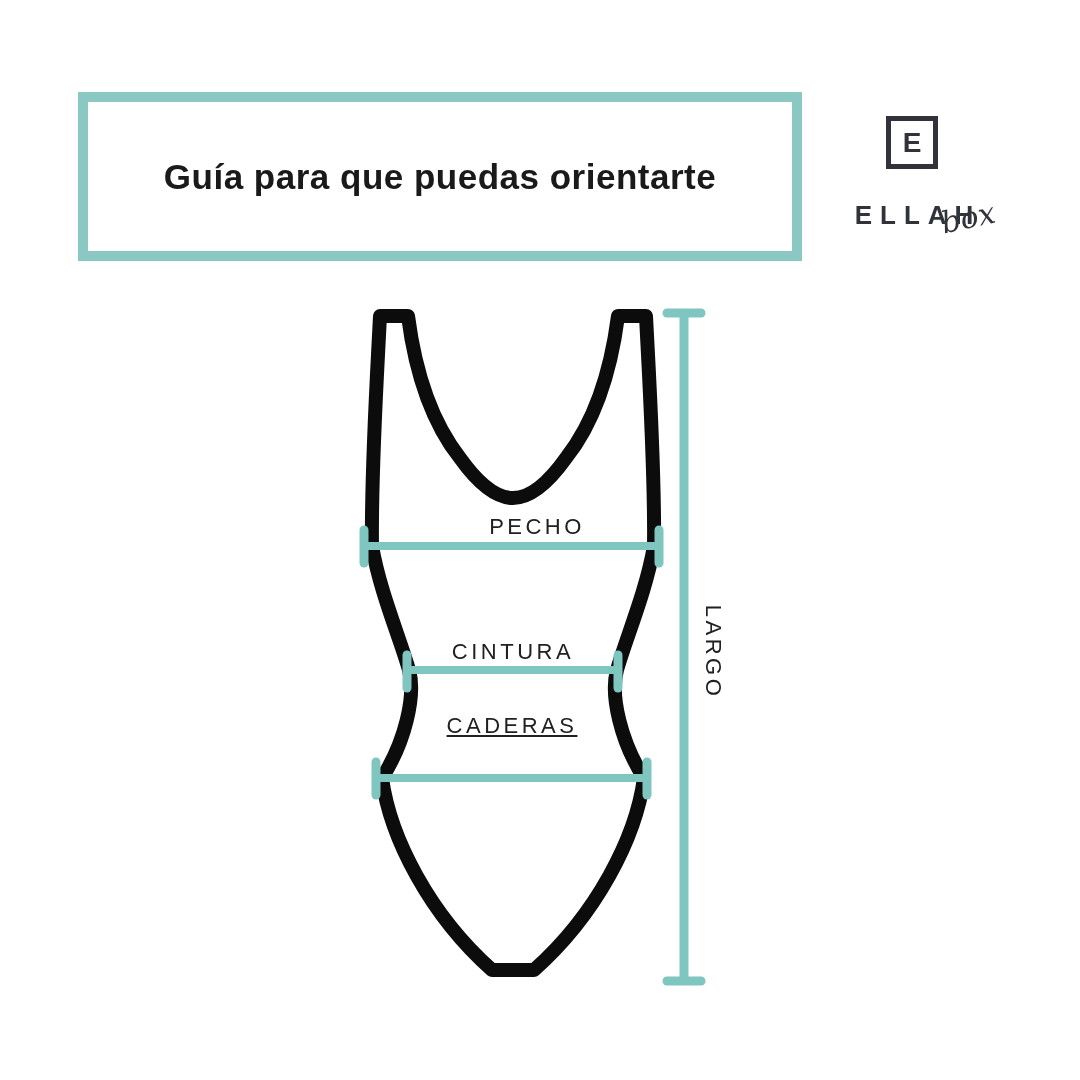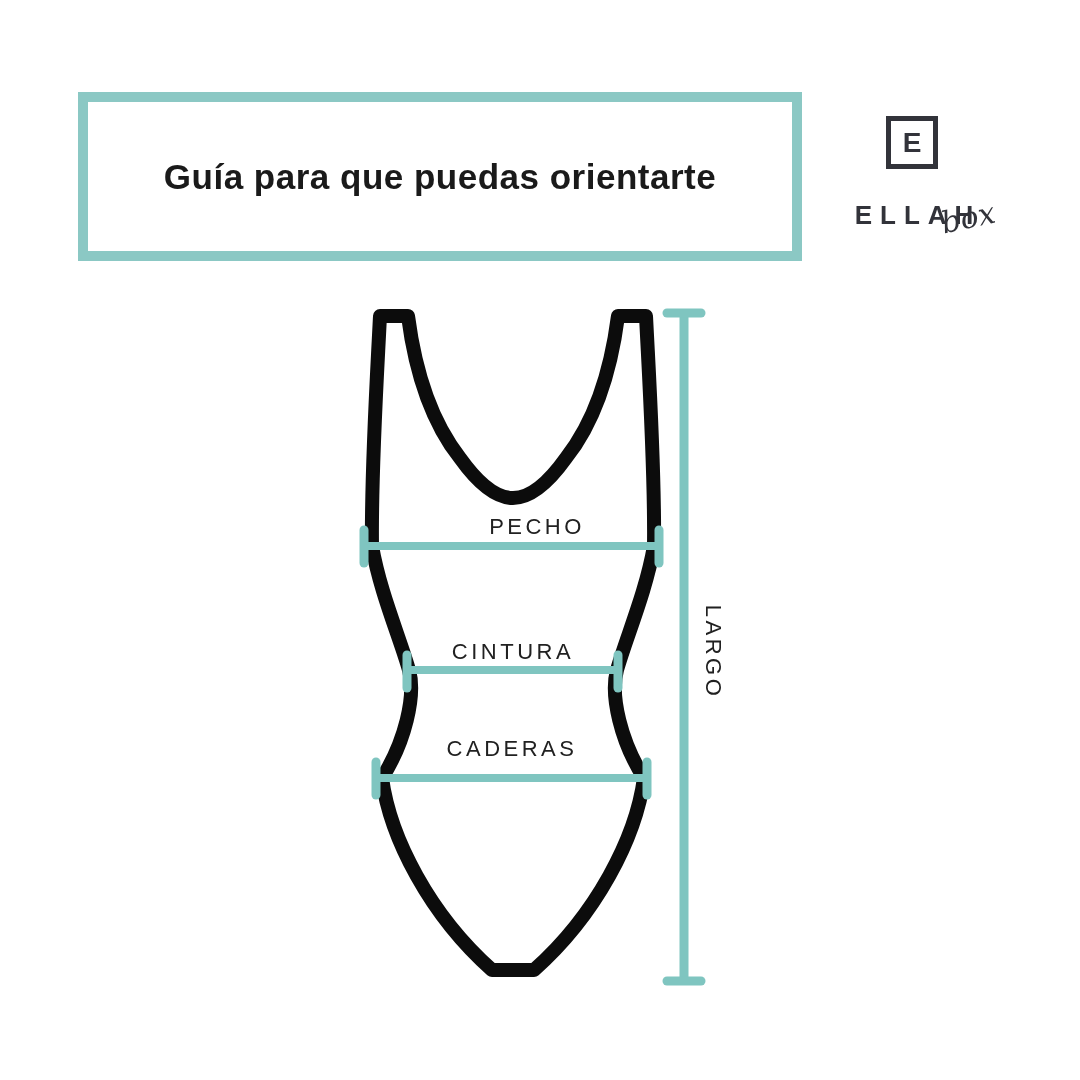--- a/index.html
+++ b/index.html
@@ -147,16 +147,16 @@
     <line x1="376" y1="762" x2="376" y2="795" stroke-width="9" stroke-linecap="round" stroke="#7fc5c0"></line>
     <line x1="647" y1="762" x2="647" y2="795" stroke-width="9" stroke-linecap="round" stroke="#7fc5c0"></line>
 
     <line x1="684" y1="316" x2="684" y2="978" stroke-width="9" stroke-linecap="round" stroke="#7fc5c0"></line>
     <line x1="667" y1="313" x2="701" y2="313" stroke-width="9" stroke-linecap="round" stroke="#7fc5c0"></line>
     <line x1="667" y1="981" x2="701" y2="981" stroke-width="9" stroke-linecap="round" stroke="#7fc5c0"></line>
   </svg>
 
   <div class="measure-label" style="left:511px; top:514px;margin-left:26px;">PECHO</div>
   <div class="measure-label" style="left:513px; top:639px;">CINTURA</div>
-  <div class="measure-label" style="left:512px; top:736px;">CADERAS</div>
+  <div class="measure-label" style="left:512px; top:713px;text-decoration:underline;">CADERAS</div>
   <div class="measure-label vertical" style="left:713px; top:652px;">LARGO</div>
 
 </div>
 
 </body></html>

